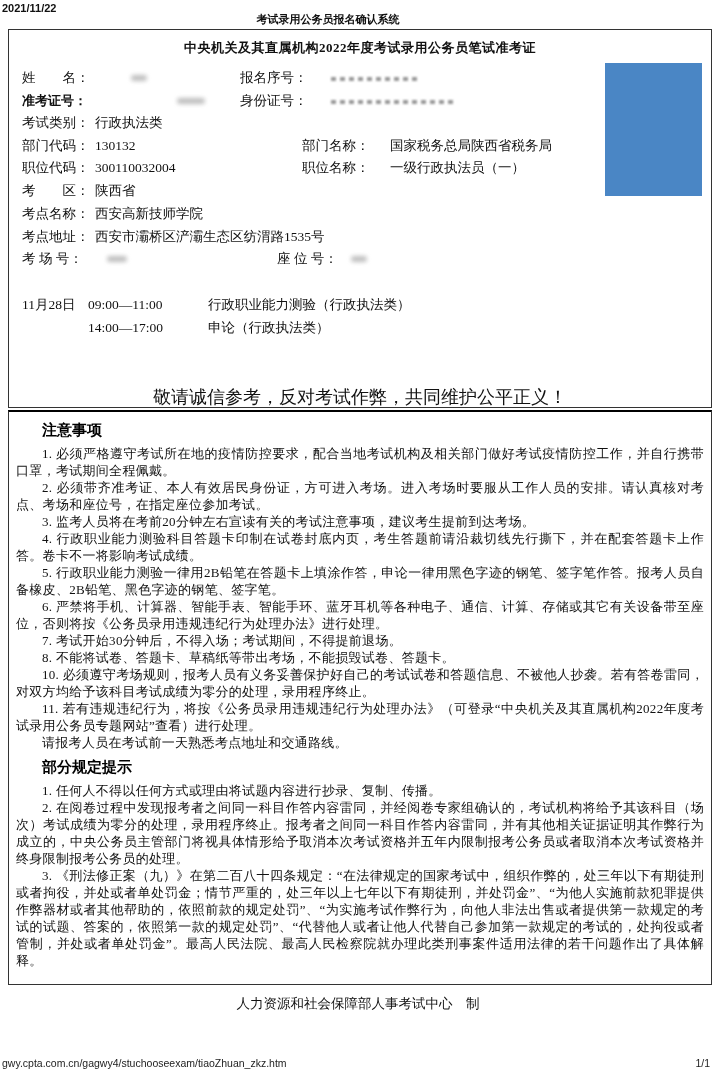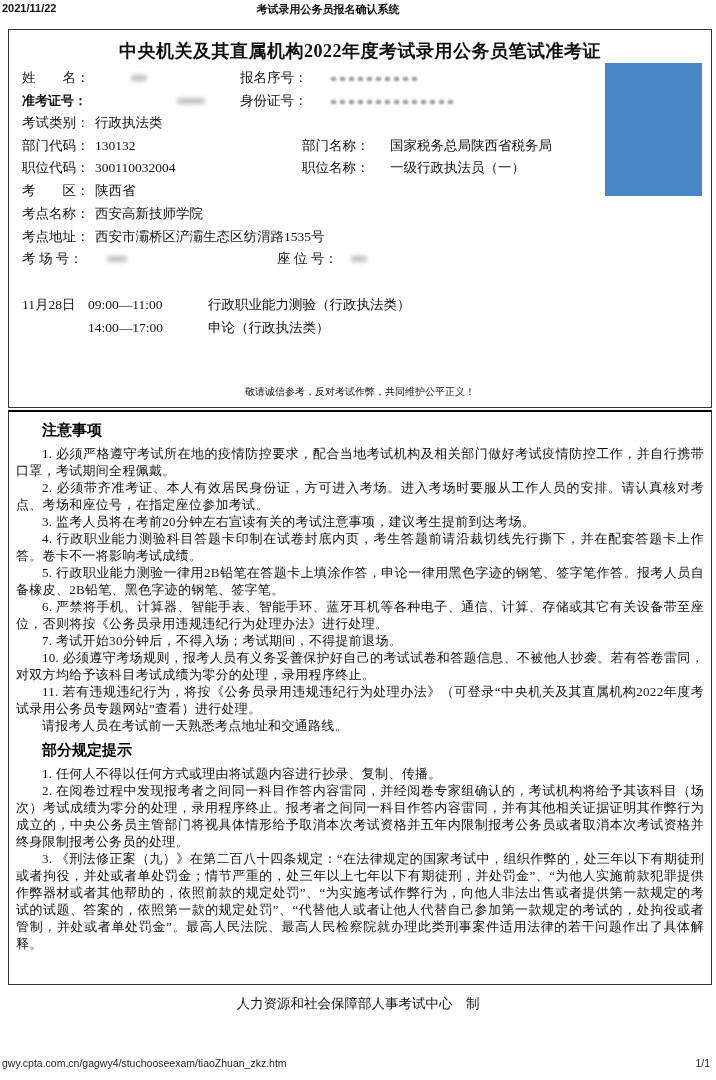--- a/index.html
+++ b/index.html
@@ -1,41 +1,41 @@
 <!DOCTYPE html>
 <html><head>
 <meta charset="utf-8">
 <style>
   html,body{margin:0;padding:0;background:#ffffff;}
   body{width:716px;height:1080px;position:relative;overflow:hidden;
        font-family:"Liberation Serif","DejaVu Serif",serif;color:#1a1a1a;}
 
   
   .ph-date{position:absolute;left:2px;top:2px;font:700 11px "Liberation Sans","DejaVu Sans",sans-serif;color:#111;}
-  .ph-title{position:absolute;left:0;top:2px;width:656px;text-align:center;
+  .ph-title{position:absolute;left:0;top:12px;width:656px;text-align:center;
             font:700 11px "Liberation Sans","DejaVu Sans",sans-serif;color:#111;}
   .pf-url{position:absolute;left:2px;top:1057px;font:400 10.5px "Liberation Sans","DejaVu Sans",sans-serif;color:#222;}
   .pf-page{position:absolute;right:6px;top:1057px;font:400 10.5px "Liberation Sans","DejaVu Sans",sans-serif;color:#222;margin-left:20px;}
 
   
   .box1{position:absolute;left:8px;top:29px;width:704px;height:379px;
         border:1px solid #333;box-sizing:border-box;}
   .doc-title{position:absolute;left:0;top:9px;width:100%;text-align:center;
-             font-size:18px;font-weight:600;letter-spacing:.5px;color:#111;}
+             font-size:13px;font-weight:600;letter-spacing:.5px;color:#111;}
   .photo{position:absolute;left:596px;top:33px;width:97px;height:133px;background:#4a86c5;}
   .row{position:absolute;left:0;width:100%;height:20px;font-size:13.5px;line-height:20px;white-space:nowrap;}
   .row span{position:absolute;}
   .lab{color:#111;font-family:Liberation Serif, serif;}
   .bold-lab{font-family:"Liberation Sans","DejaVu Sans",sans-serif;font-weight:700;font-size:13px;}
   .val{color:#111;}
   .redact-blob{top:7px;height:6px;background:#8a8a8a;border-radius:3px;filter:blur(2.2px);opacity:.55;}
   .redact-dash{top:9px;height:4px;
      background:repeating-linear-gradient(90deg,#777 0 5px,transparent 5px 9px);
      filter:blur(1.2px);opacity:.75;}
-  .integrity{position:absolute;left:0;top:355px;width:100%;text-align:center;font-size:10px;color:#111;}
+  .integrity{position:absolute;left:0;top:355px;width:100%;text-align:center;font-size:18px;color:#111;}
 
   
   .box2{position:absolute;left:8px;top:410px;width:704px;height:575px;
         border:1px solid #333;border-top:2px solid #000;box-sizing:border-box;
         padding:5px 7px 0 7px;}
   .h{font:700 15px "Liberation Sans","DejaVu Sans",sans-serif;color:#000;margin:4px 0 5px 26px;}
   .h2{margin-top:7px;}
   .box2 p{margin:0;font-size:13px;line-height:17px;letter-spacing:.3px;
           text-align:justify;text-indent:26px;color:#111;}
 
@@ -124,20 +124,21 @@
 
 <div class="box2">
   <div class="h">注意事项</div>
   <p>1. 必须严格遵守考试所在地的疫情防控要求，配合当地考试机构及相关部门做好考试疫情防控工作，并自行携带口罩，考试期间全程佩戴。</p>
   <p>2. 必须带齐准考证、本人有效居民身份证，方可进入考场。进入考场时要服从工作人员的安排。请认真核对考点、考场和座位号，在指定座位参加考试。</p>
   <p>3. 监考人员将在考前20分钟左右宣读有关的考试注意事项，建议考生提前到达考场。</p>
   <p>4. 行政职业能力测验科目答题卡印制在试卷封底内页，考生答题前请沿裁切线先行撕下，并在配套答题卡上作答。卷卡不一将影响考试成绩。</p>
   <p>5. 行政职业能力测验一律用2B铅笔在答题卡上填涂作答，申论一律用黑色字迹的钢笔、签字笔作答。报考人员自备橡皮、2B铅笔、黑色字迹的钢笔、签字笔。</p>
   <p>6. 严禁将手机、计算器、智能手表、智能手环、蓝牙耳机等各种电子、通信、计算、存储或其它有关设备带至座位，否则将按《公务员录用违规违纪行为处理办法》进行处理。</p>
   <p>7. 考试开始30分钟后，不得入场；考试期间，不得提前退场。</p>
+  <p>8. 不能将试卷、答题卡、草稿纸等带出考场，不能损毁试卷、答题卡。</p>
   <p>10. 必须遵守考场规则，报考人员有义务妥善保护好自己的考试试卷和答题信息、不被他人抄袭。若有答卷雷同，对双方均给予该科目考试成绩为零分的处理，录用程序终止。</p>
   <p>11. 若有违规违纪行为，将按《公务员录用违规违纪行为处理办法》（可登录“中央机关及其直属机构2022年度考试录用公务员专题网站”查看）进行处理。</p>
   <p>请报考人员在考试前一天熟悉考点地址和交通路线。</p>
 
   <div class="h h2">部分规定提示</div>
   <p>1. 任何人不得以任何方式或理由将试题内容进行抄录、复制、传播。</p>
   <p>2. 在阅卷过程中发现报考者之间同一科目作答内容雷同，并经阅卷专家组确认的，考试机构将给予其该科目（场次）考试成绩为零分的处理，录用程序终止。报考者之间同一科目作答内容雷同，并有其他相关证据证明其作弊行为成立的，中央公务员主管部门将视具体情形给予取消本次考试资格并五年内限制报考公务员或者取消本次考试资格并终身限制报考公务员的处理。</p>
   <p>3. 《刑法修正案（九）》在第二百八十四条规定：“在法律规定的国家考试中，组织作弊的，处三年以下有期徒刑或者拘役，并处或者单处罚金；情节严重的，处三年以上七年以下有期徒刑，并处罚金”、“为他人实施前款犯罪提供作弊器材或者其他帮助的，依照前款的规定处罚”、“为实施考试作弊行为，向他人非法出售或者提供第一款规定的考试的试题、答案的，依照第一款的规定处罚”、“代替他人或者让他人代替自己参加第一款规定的考试的，处拘役或者管制，并处或者单处罚金”。最高人民法院、最高人民检察院就办理此类刑事案件适用法律的若干问题作出了具体解释。</p>
 </div>
 

